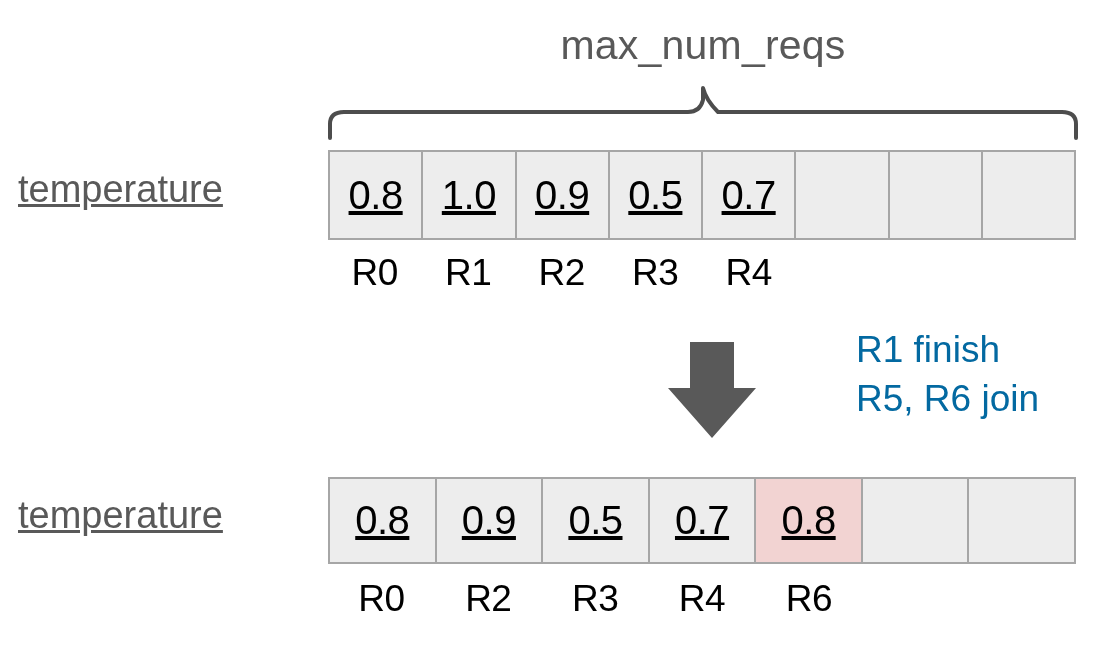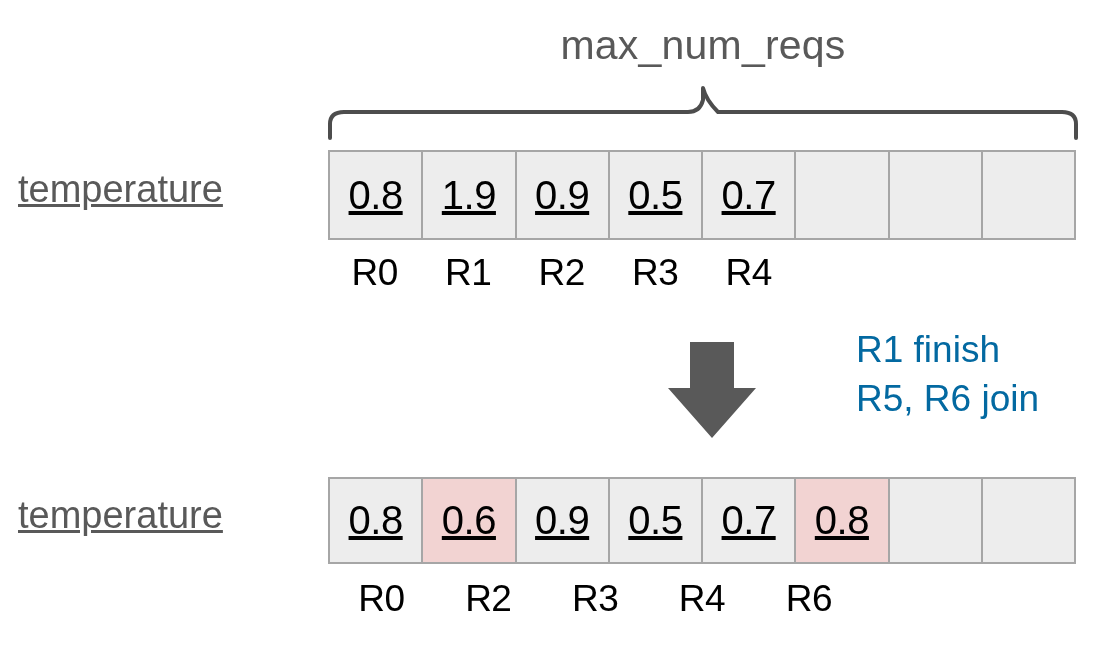--- a/index.html
+++ b/index.html
@@ -133,21 +133,21 @@
   <svg width="762" height="62" viewBox="0 0 762 62" fill="none">
     <path d="M8 58 L8 44 Q8 32 22 32 L366 32 Q378 32 381 20 L381 8
              Q384 20 396 32 L740 32 Q754 32 754 44 L754 58" stroke="#4d4d4d" stroke-width="4" stroke-linecap="round" stroke-linejoin="round" fill="none"></path>
   </svg>
 </div>
 
 <div class="layer row-label" id="label-top">temperature</div>
 
 <div class="layer array" id="array-top">
   <div class="cell">0.8</div>
-  <div class="cell">1.9</div>
+  <div class="cell">1.0</div>
   <div class="cell">0.9</div>
   <div class="cell">0.5</div>
   <div class="cell">0.7</div>
   <div class="cell empty"></div>
   <div class="cell empty"></div>
   <div class="cell empty"></div>
 </div>
 
 <div class="layer tick-row" id="ticks-top">
   <div class="tick">R0</div>
@@ -168,21 +168,20 @@
 
 <div class="layer" id="transition-note">
   <span class="note-line">R1 finish</span>
   <span class="note-line">R5, R6 join</span>
 </div>
 
 <div class="layer row-label" id="label-bottom">temperature</div>
 
 <div class="layer array" id="array-bottom">
   <div class="cell">0.8</div>
-  <div class="cell highlight">0.6</div>
   <div class="cell">0.9</div>
   <div class="cell">0.5</div>
   <div class="cell">0.7</div>
   <div class="cell highlight">0.8</div>
   <div class="cell empty"></div>
   <div class="cell empty"></div>
 </div>
 
 <div class="layer tick-row" id="ticks-bottom">
   <div class="tick">R0</div>

